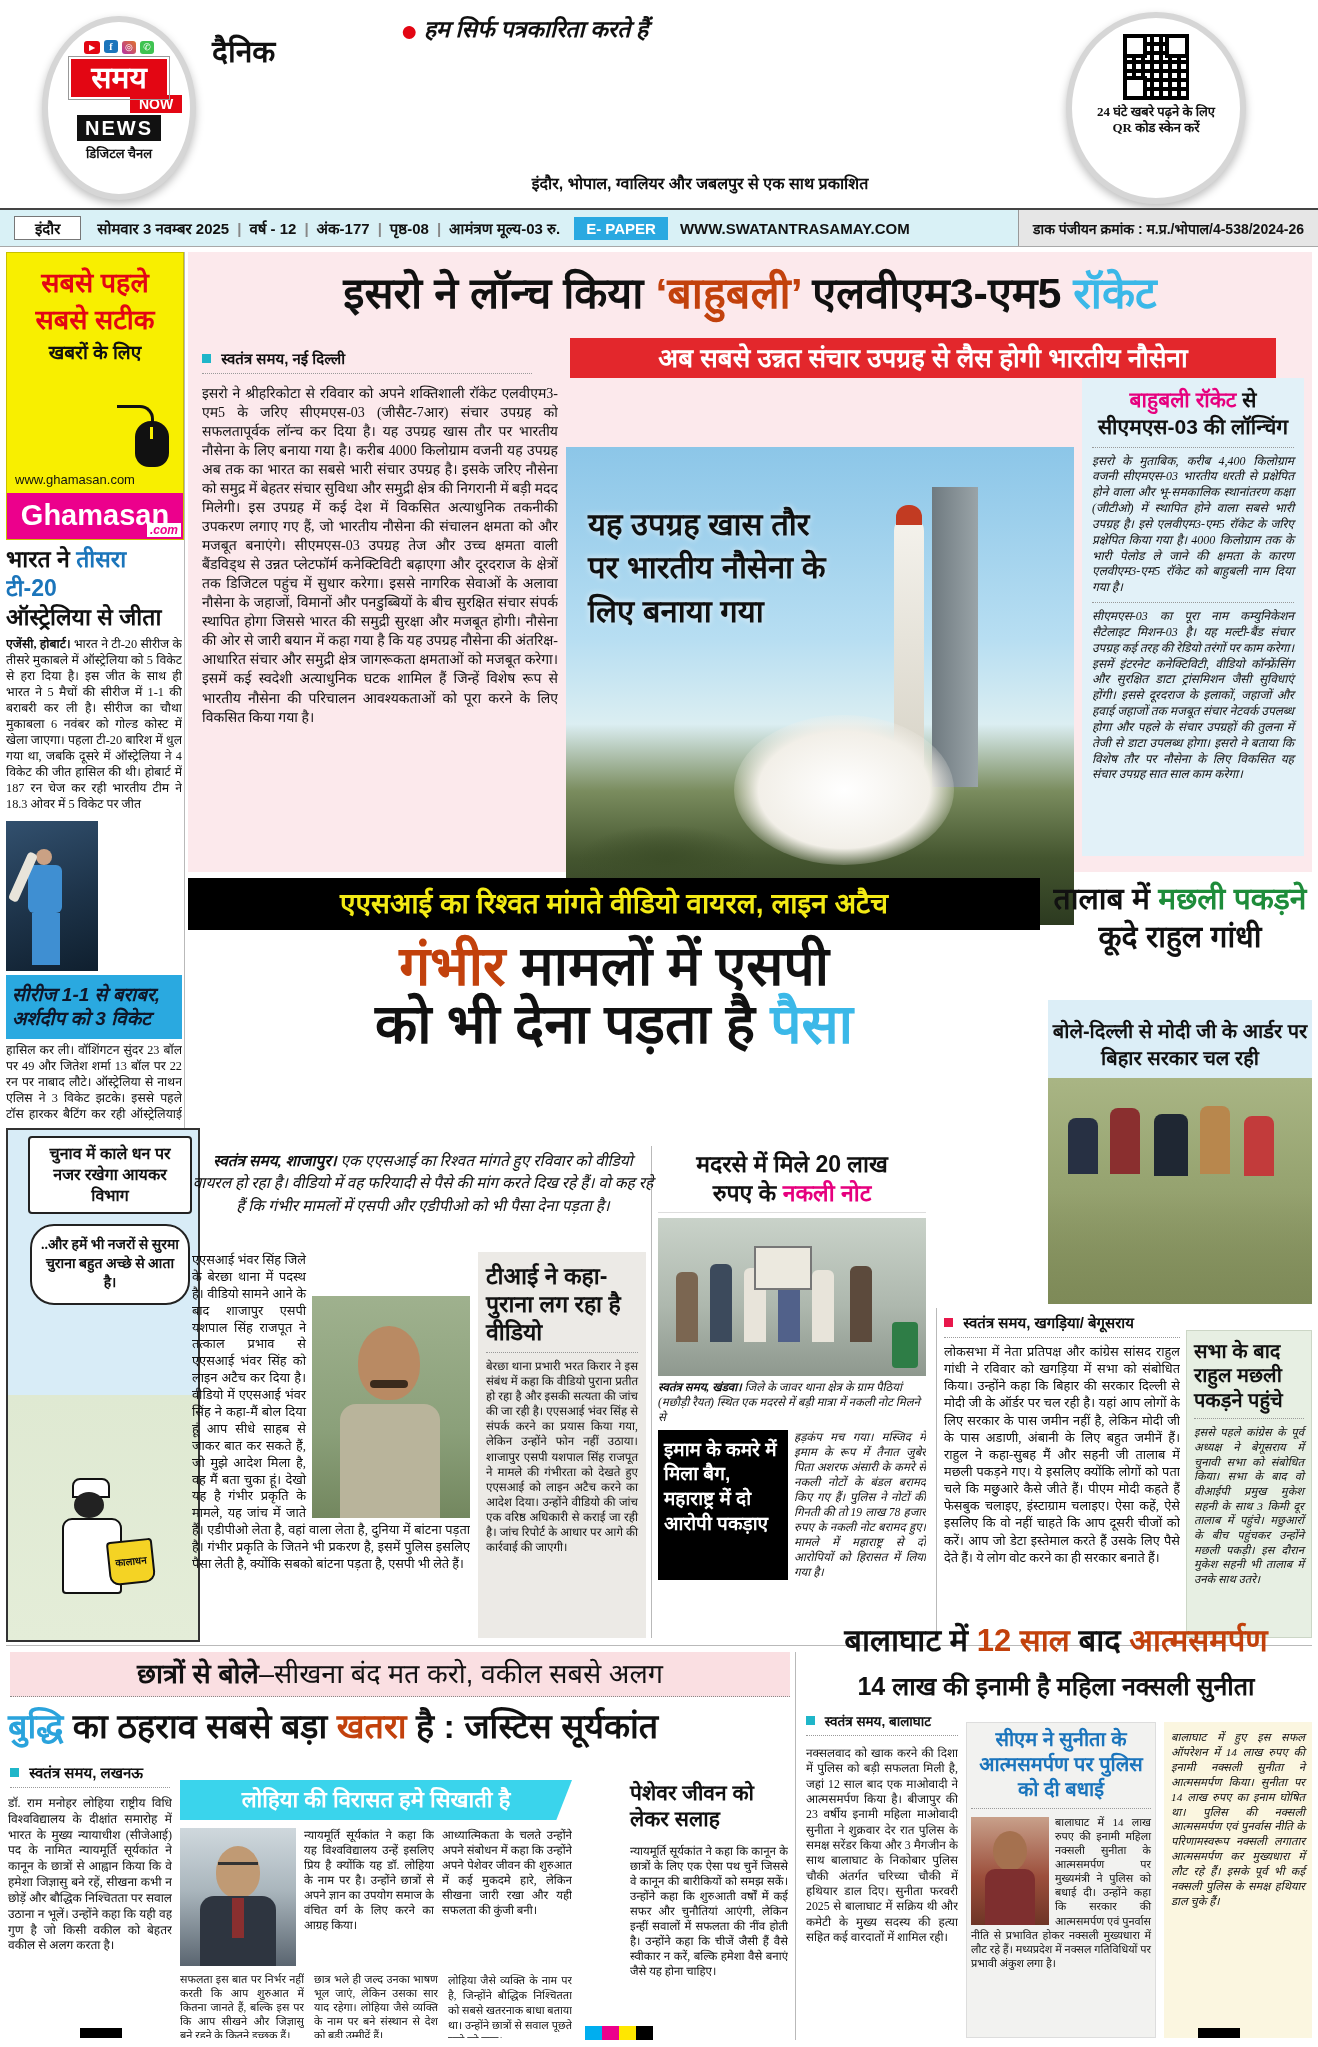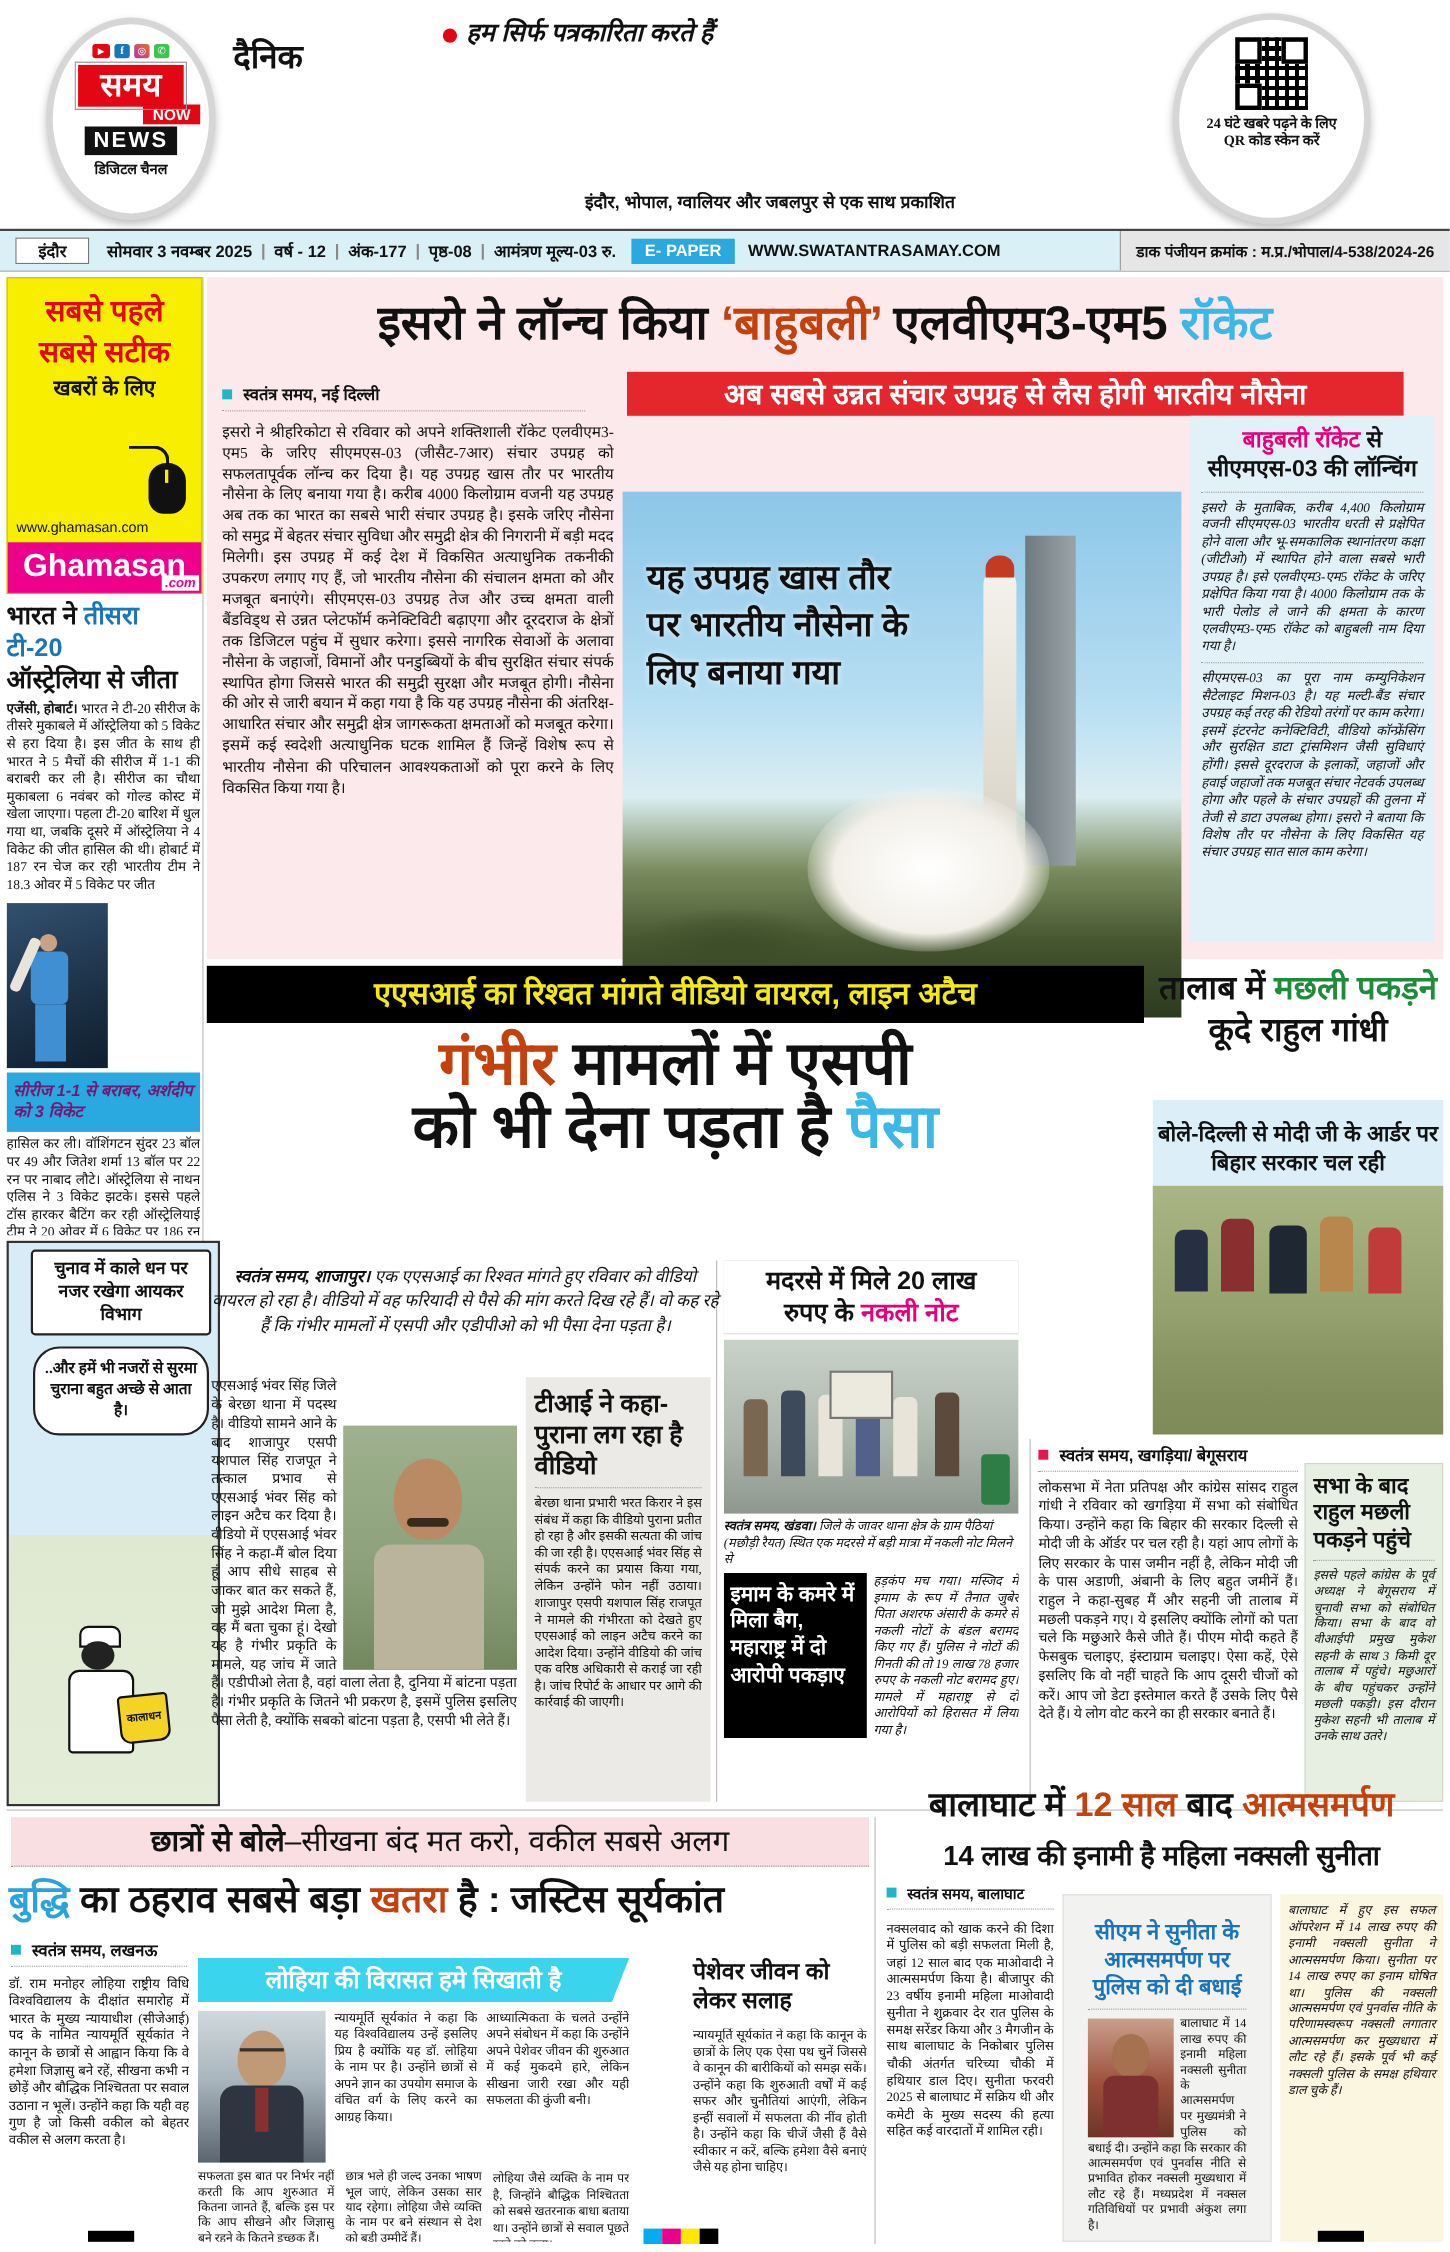--- a/index.html
+++ b/index.html
@@ -114,21 +114,21 @@
   <p class="just" style="font-size:12.3px;line-height:1.3;margin-top:6px;">
     <span class="b">एजेंसी, होबार्ट।</span>
     <span>भारत ने टी-20 सीरीज के तीसरे मुकाबले में ऑस्ट्रेलिया को 5 विकेट से हरा दिया है। इस जीत के साथ ही भारत ने 5 मैचों की सीरीज में 1-1 की बराबरी कर ली है। सीरीज का चौथा मुकाबला 6 नवंबर को गोल्ड कोस्ट में खेला जाएगा। पहला टी-20 बारिश में धुल गया था, जबकि दूसरे में ऑस्ट्रेलिया ने 4 विकेट की जीत हासिल की थी। होबार्ट में 187 रन चेज कर रही भारतीय टीम ने 18.3 ओवर में 5 विकेट पर जीत</span>
   </p>
   <div class="photo" style="float:left;width:92px;height:150px;margin:2px 6px 4px 0;background:linear-gradient(160deg,#32506e 0%,#1d3349 55%,#0f1f2e 100%);">
     <div style="position:absolute;left:30px;top:28px;width:16px;height:16px;border-radius:50%;background:#caa184;"></div>
     <div style="position:absolute;left:22px;top:44px;width:34px;height:48px;background:#3f8fd2;border-radius:6px;"></div>
     <div style="position:absolute;left:12px;top:30px;width:10px;height:52px;background:#e8e4da;transform:rotate(24deg);border-radius:4px;"></div>
     <div style="position:absolute;left:26px;top:92px;width:28px;height:52px;background:#3f8fd2;"></div>
   </div>
-  <div class="sans b it" style="clear:both;background:#2aa9e0;color:#701a75;font-size:15px;line-height:1.25;padding:8px 6px;margin:4px 0;">सीरीज 1-1 से बराबर, अर्शदीप को 3 विकेट</div>
+  <div class="sans b it" style="clear:both;background:#2aa9e0;color:#0f172a;font-size:19px;line-height:1.25;padding:8px 6px;margin:4px 0;">सीरीज 1-1 से बराबर, अर्शदीप को 3 विकेट</div>
   <p class="just" style="font-size:12.3px;line-height:1.3;">हासिल कर ली। वॉशिंगटन सुंदर 23 बॉल पर 49 और जितेश शर्मा 13 बॉल पर 22 रन पर नाबाद लौटे। ऑस्ट्रेलिया से नाथन एलिस ने 3 विकेट झटके। इससे पहले टॉस हारकर बैटिंग कर रही ऑस्ट्रेलियाई टीम ने 20 ओवर में 6 विकेट पर 186 रन बनाए। टिम डेविड ने 38 बॉल पर 74 रन की आक्रामक पारी खेली। जबकि मार्कस स्टोयनिस ने 39 बॉल पर 64 रन बनाए। भारत की ओर से अर्शदीप सिंह ने 3 विकेट झटके। वरुण चक्रवर्ती को 2 सफलताएं मिलीं। शिवम दुबे को एक विकेट मिला।</p>
 </div>
 
 <div class="abs clip" style="left:6px;top:1128px;width:176px;height:510px;border:2px solid #333;
             background:linear-gradient(180deg,#d8ecf7 0%,#d8ecf7 52%,#dfe9d2 52%,#e4edd8 100%);padding-left:14px;">
   <div class="sans b ctr" style="margin:6px;background:#fff;border:2px solid #222;border-radius:4px;padding:6px 4px;font-size:16px;line-height:1.3;">चुनाव में काले धन पर नजर रखेगा आयकर विभाग</div>
   <div class="b ctr" style="margin:10px 8px 0;background:#fff;border:2px solid #222;border-radius:24px;padding:10px 8px;font-size:14px;line-height:1.35;">..और हमें भी नजरों से सुरमा चुराना बहुत अच्छे से आता है।</div>
   <div style="position:absolute;left:30px;bottom:12px;width:116px;height:150px;">
     <div style="position:absolute;left:34px;top:0;width:34px;height:16px;background:#fff;border:2px solid #111;border-radius:8px 8px 0 0;"></div>
     <div style="position:absolute;left:36px;top:14px;width:30px;height:26px;border-radius:50%;background:#222;"></div>
@@ -283,21 +283,21 @@
 <div class="abs sans b ctr" style="left:800px;top:1618px;width:512px;font-size:31px;white-space:nowrap;">
   <span>बालाघाट में </span><span class="red">12 साल</span><span> बाद </span><span class="red">आत्मसमर्पण</span>
 </div>
 <div class="abs sans b ctr" style="left:800px;top:1668px;width:512px;font-size:25px;">14 लाख की इनामी है महिला नक्सली सुनीता</div>
 <div class="abs byline" style="left:806px;top:1712px;width:152px;font-size:13.5px;">
   <span class="sq sq-teal"></span>
   <span>स्वतंत्र समय, बालाघाट</span>
 </div>
 <div class="abs just clip" style="left:806px;top:1746px;width:152px;height:292px;font-size:11.8px;line-height:1.3;">नक्सलवाद को खाक करने की दिशा में पुलिस को बड़ी सफलता मिली है, जहां 12 साल बाद एक माओवादी ने आत्मसमर्पण किया है। बीजापुर की 23 वर्षीय इनामी महिला माओवादी सुनीता ने शुक्रवार देर रात पुलिस के समक्ष सरेंडर किया और 3 मैगजीन के साथ बालाघाट के निकोबार पुलिस चौकी अंतर्गत चरिच्या चौकी में हथियार डाल दिए। सुनीता फरवरी 2025 से बालाघाट में सक्रिय थी और कमेटी के मुख्य सदस्य की हत्या सहित कई वारदातों में शामिल रही।</div>
 
-<div class="abs clip" style="left:966px;top:1722px;width:190px;height:316px;background:#f2f2f0;border:1px solid #ddd;padding:22px;box-sizing:border-box;">
+<div class="abs clip" style="left:966px;top:1722px;width:190px;height:316px;background:#f2f2f0;border:1px solid #ddd;padding:4px;box-sizing:border-box;">
   <div class="sans b ctr" style="color:#1a74bc;font-size:20px;line-height:1.25;">सीएम ने सुनीता के आत्मसमर्पण पर पुलिस को दी बधाई</div>
   <div class="dotline"></div>
   <div class="photo" style="float:left;width:78px;height:108px;margin:2px 6px 2px 0;background:linear-gradient(180deg,#c8a08a 0%,#9c4f3c 55%,#6e3526 100%);">
     <div style="position:absolute;left:22px;top:14px;width:34px;height:40px;border-radius:50%;background:#a5714f;"></div>
     <div style="position:absolute;left:14px;top:52px;width:50px;height:56px;background:#7e2f2f;border-radius:10px 10px 0 0;"></div>
   </div>
   <div class="just" style="font-size:11px;line-height:1.28;">बालाघाट में 14 लाख रुपए की इनामी महिला नक्सली सुनीता के आत्मसमर्पण पर मुख्यमंत्री ने पुलिस को बधाई दी। उन्होंने कहा कि सरकार की आत्मसमर्पण एवं पुनर्वास नीति से प्रभावित होकर नक्सली मुख्यधारा में लौट रहे हैं। मध्यप्रदेश में नक्सल गतिविधियों पर प्रभावी अंकुश लगा है।</div>
 </div>
 
 <div class="abs clip it just" style="left:1164px;top:1722px;width:148px;height:316px;background:#fbf6e0;padding:8px 7px;box-sizing:border-box;font-size:11.3px;line-height:1.32;">बालाघाट में हुए इस सफल ऑपरेशन में 14 लाख रुपए की इनामी नक्सली सुनीता ने आत्मसमर्पण किया। सुनीता पर 14 लाख रुपए का इनाम घोषित था। पुलिस की नक्सली आत्मसमर्पण एवं पुनर्वास नीति के परिणामस्वरूप नक्सली लगातार आत्मसमर्पण कर मुख्यधारा में लौट रहे हैं। इसके पूर्व भी कई नक्सली पुलिस के समक्ष हथियार डाल चुके हैं।</div>

